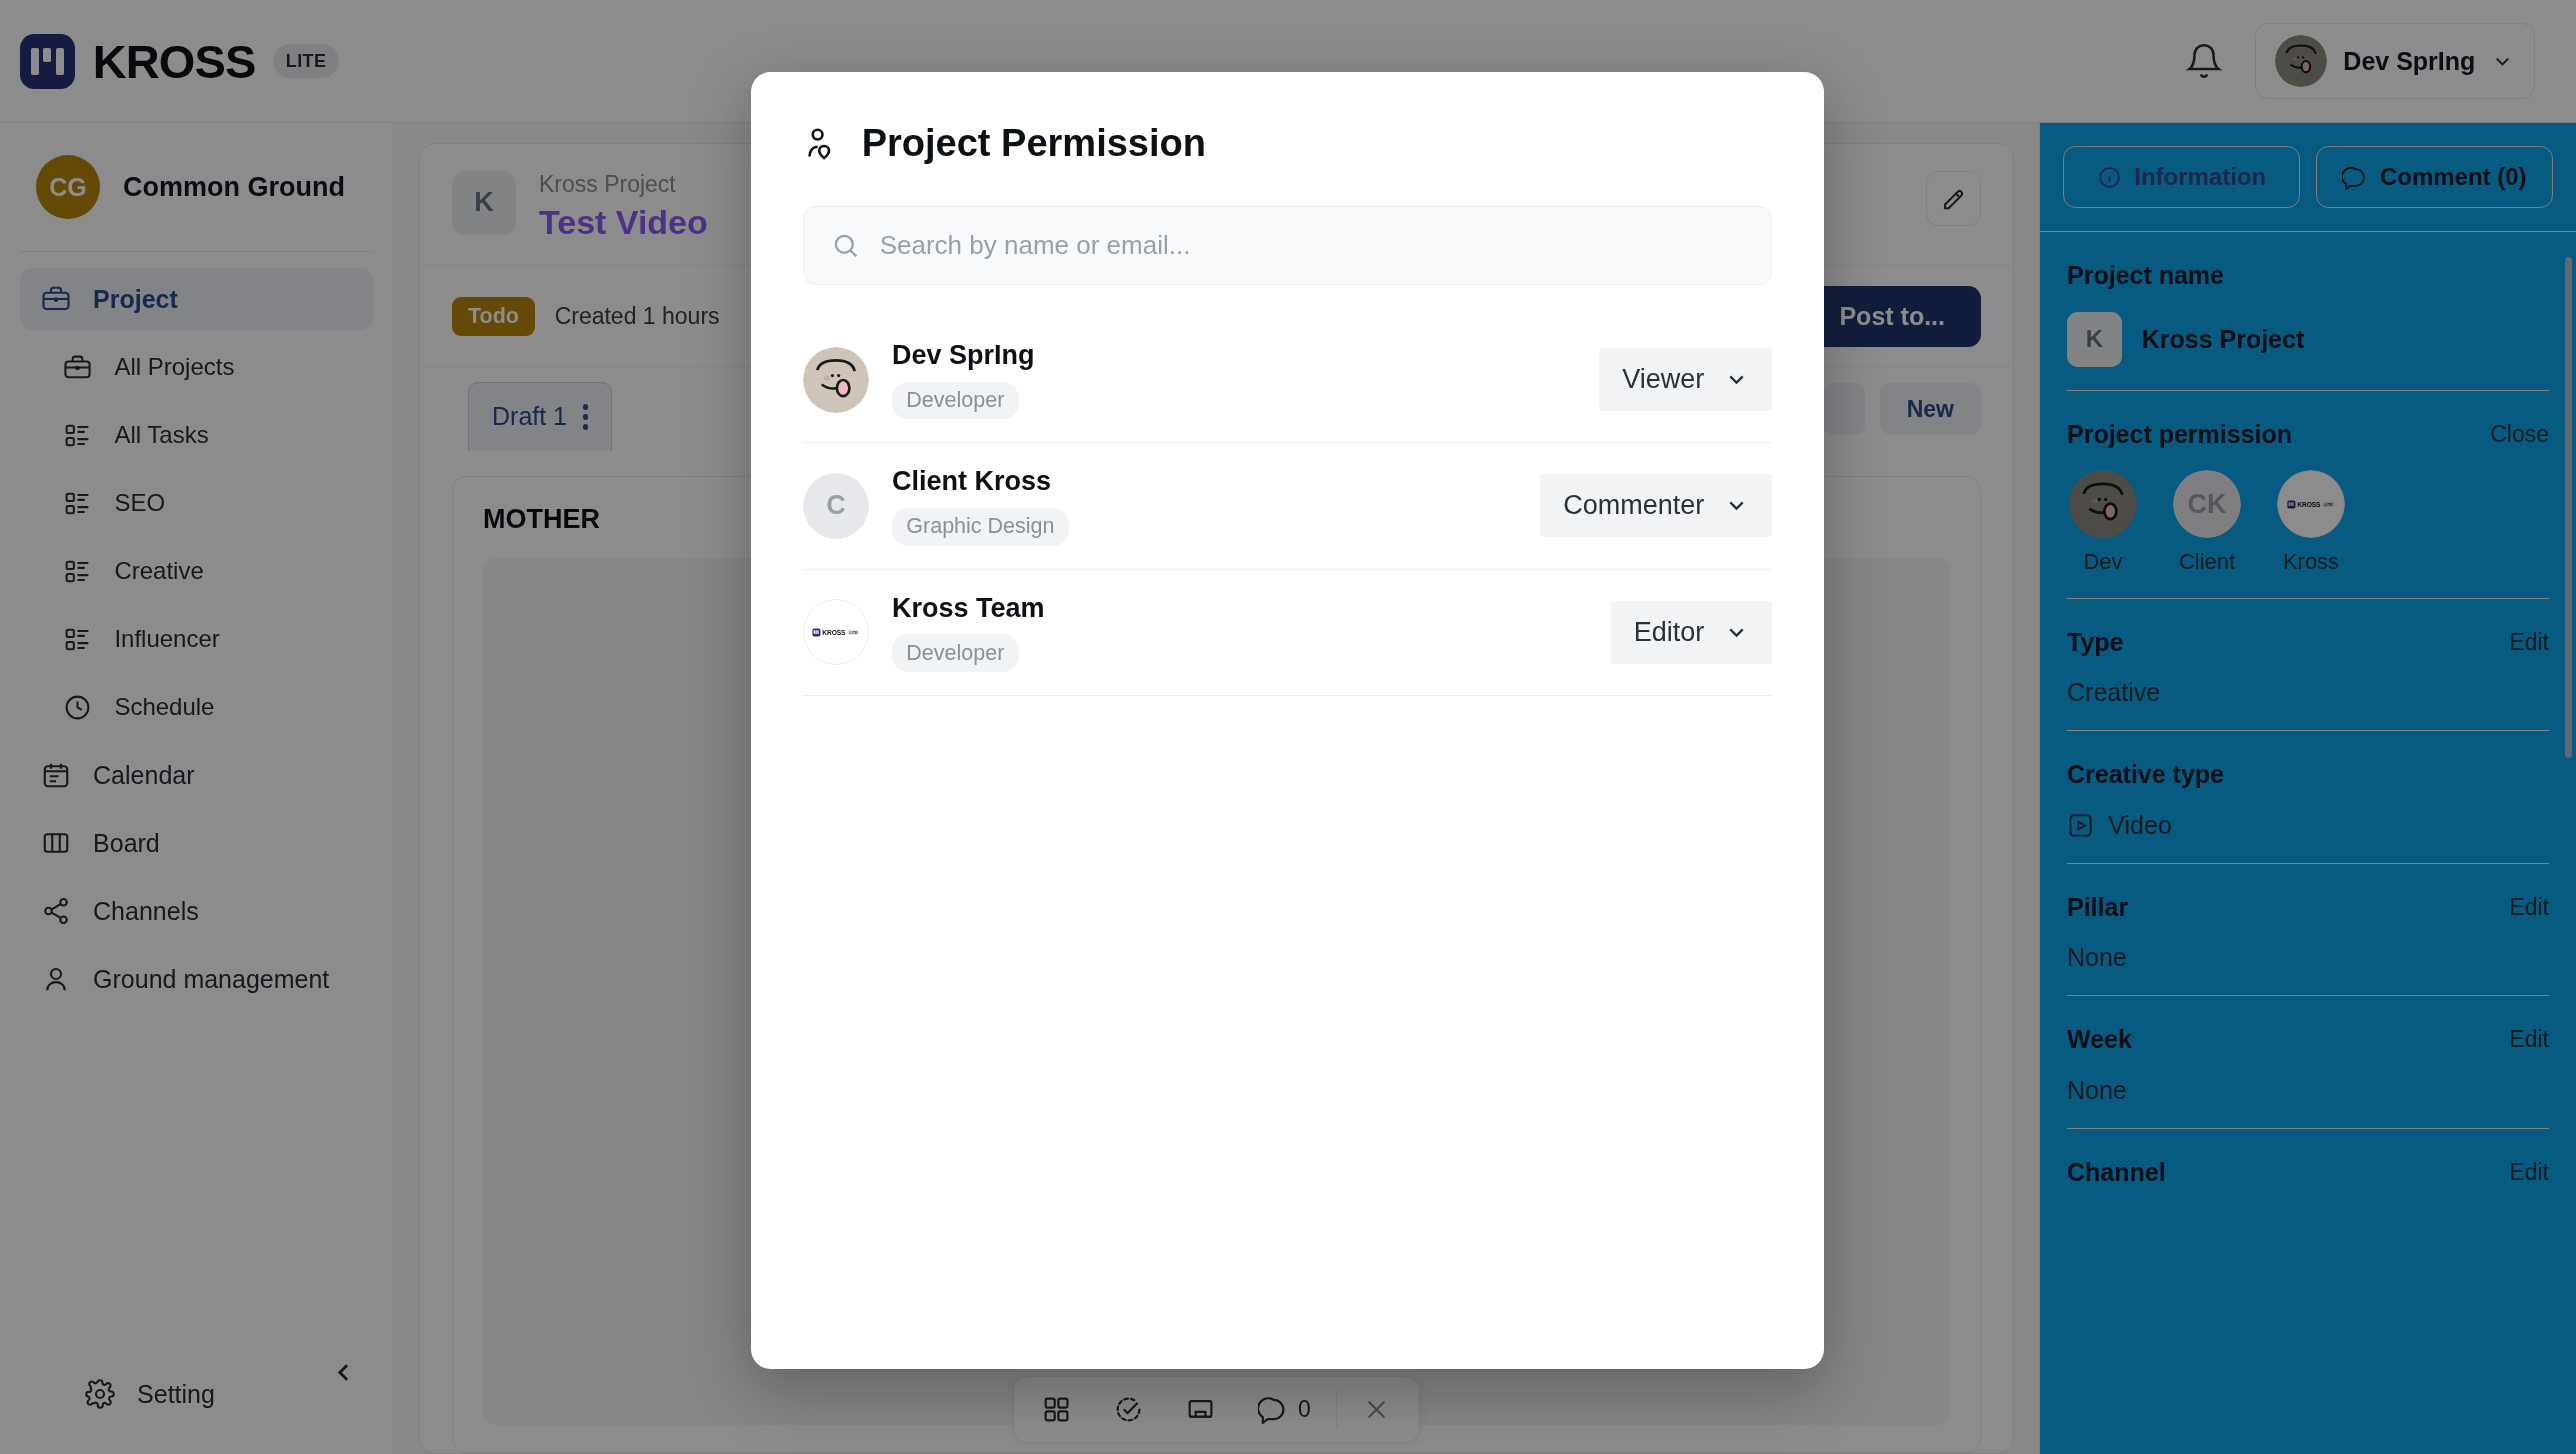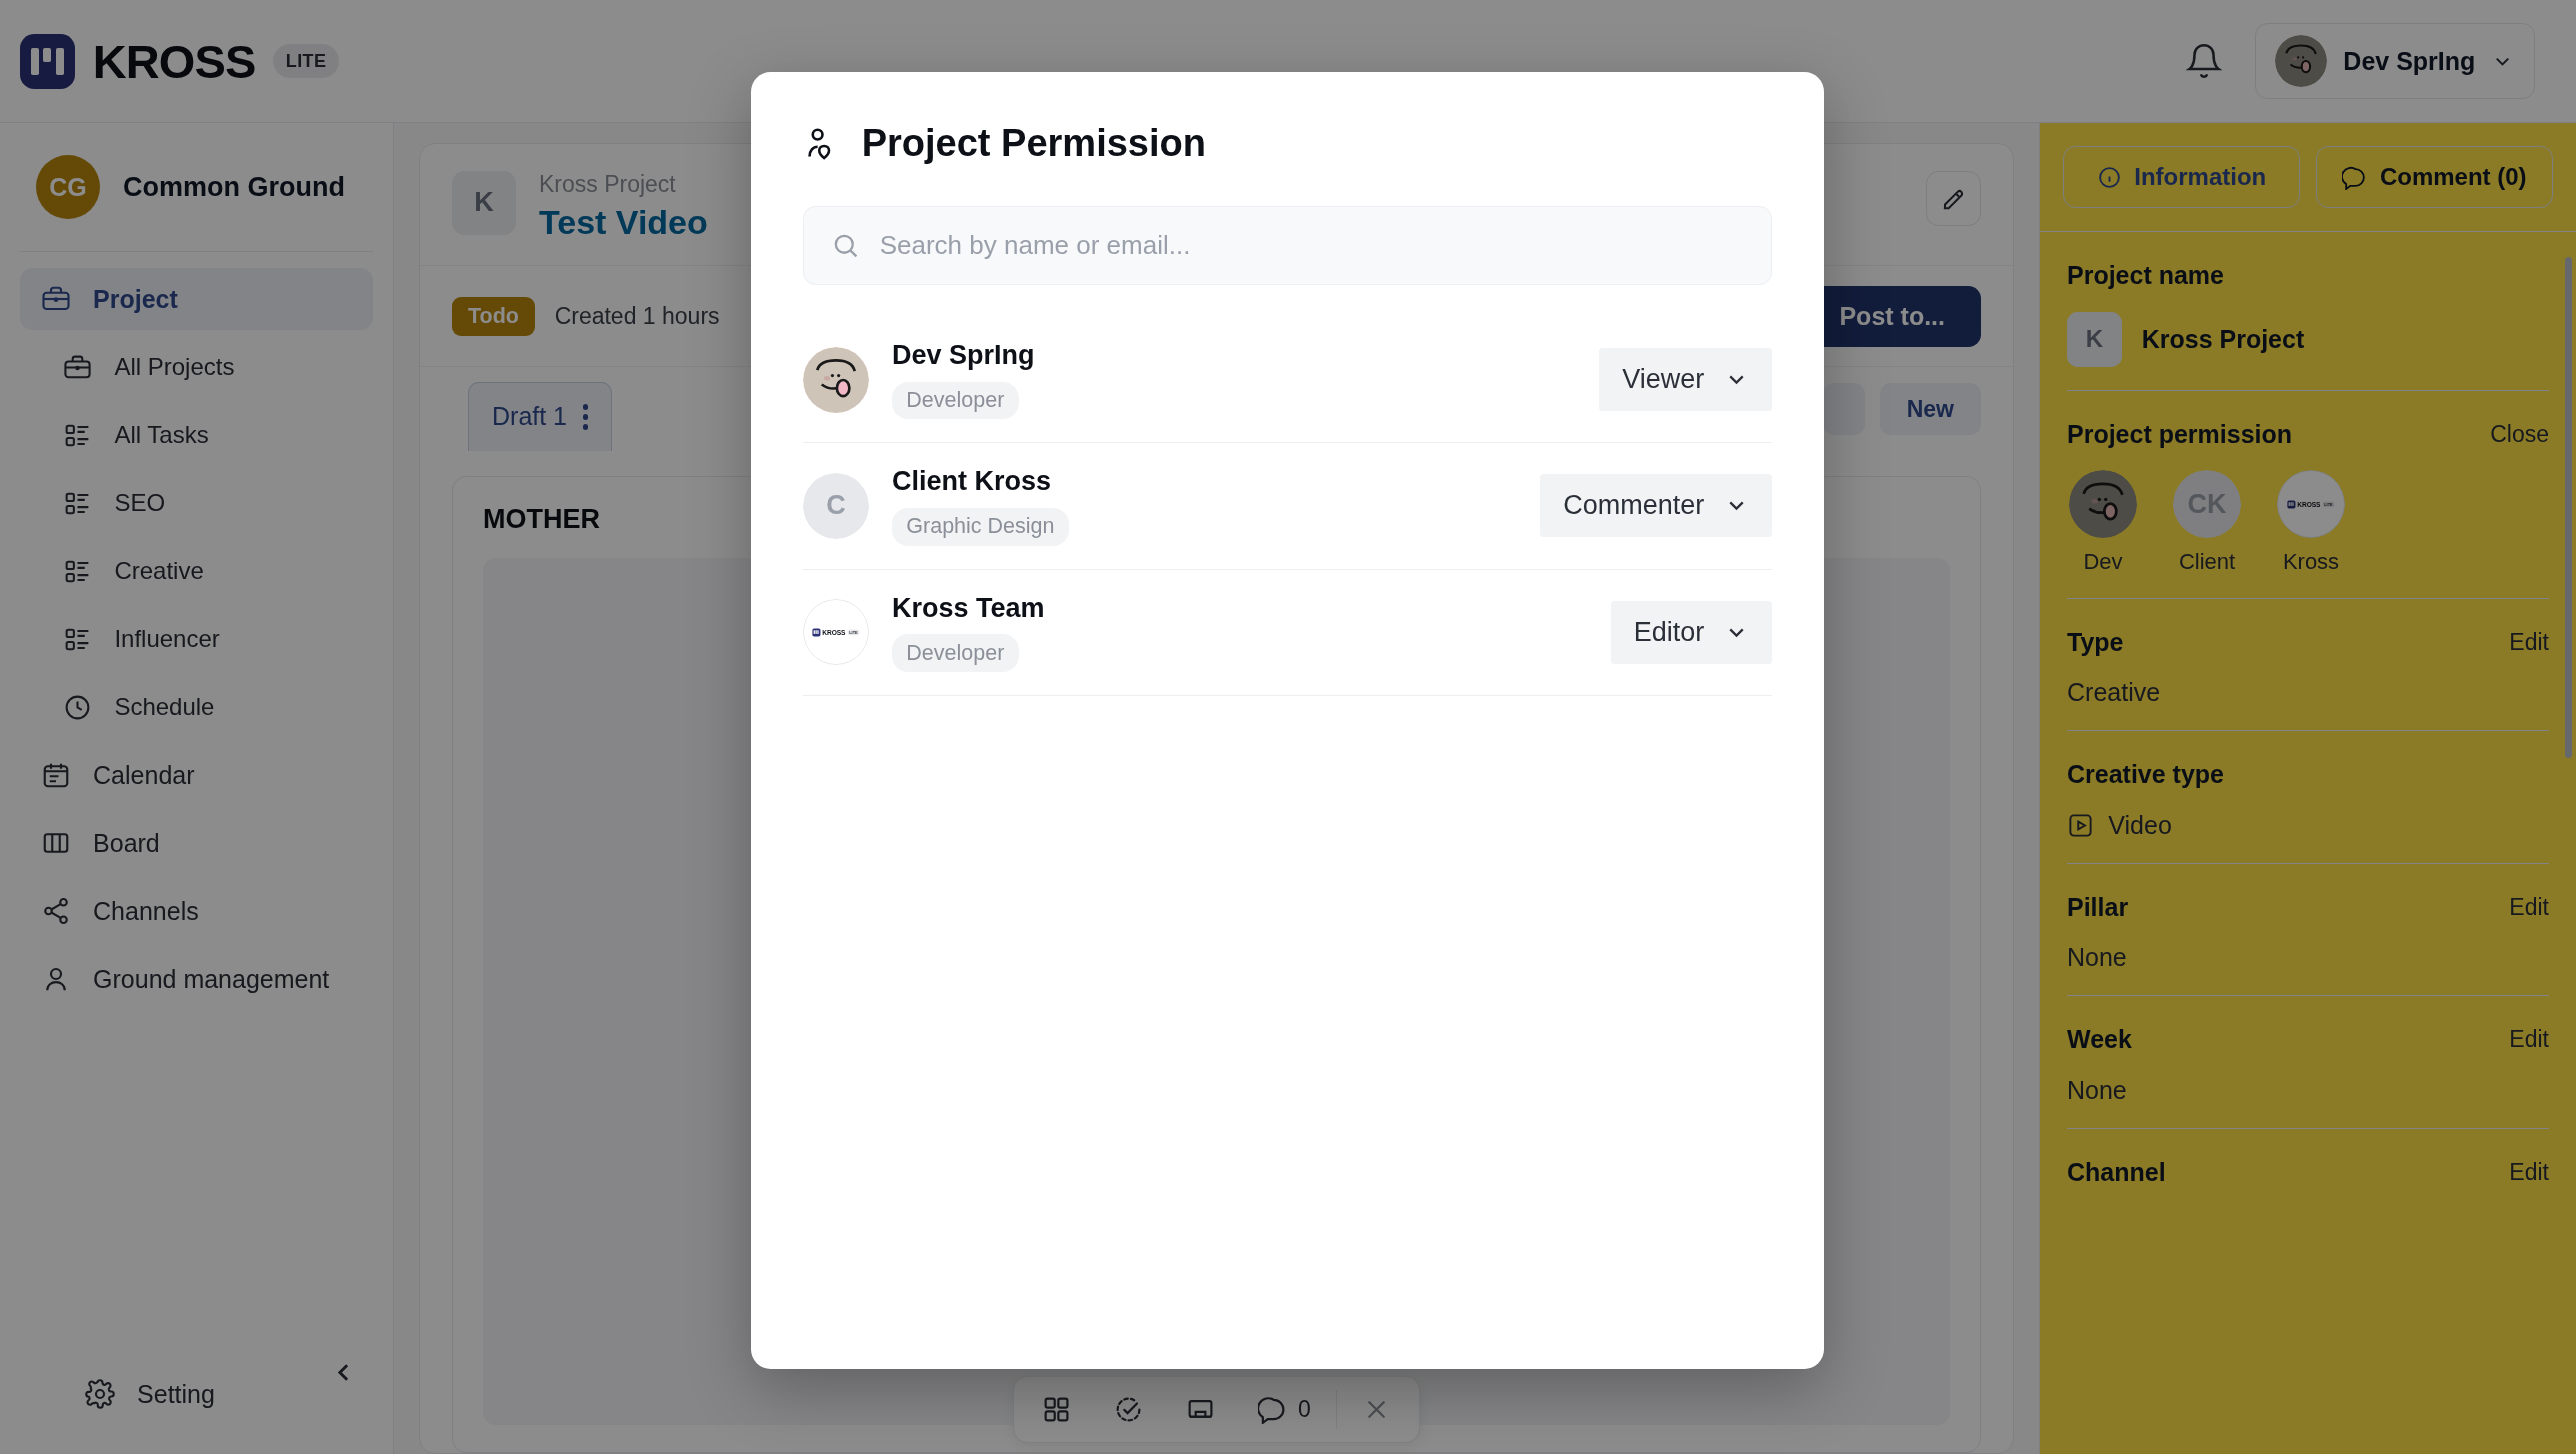--- a/index.html
+++ b/index.html
@@ -84,21 +84,21 @@
     border-radius: 16px; flex:1; display:flex; flex-direction:column; min-height:0;
     overflow:hidden;
   }
   .mc-head { display:flex; align-items:flex-start; justify-content:space-between; padding: 27px 32px 23px; }
   .mc-head-left { display:flex; gap:23px; align-items:flex-start; }
   .proj-sq {
     width:64px;height:64px;border-radius:12.5px;background:#eceef2;color:#6b7280;
     display:flex;align-items:center;justify-content:center;font-size:27px;font-weight:600;
   }
   .proj-parent { font-size:23px; color:#8a8f98; margin-bottom:5.4px; }
-  .proj-title { font-size:34px; font-weight:700; color:#0369a1; }
+  .proj-title { font-size:34px; font-weight:700; color:#8b5cf6; }
   .icon-btn-sq {
     width:55px;height:55px;border:0.9px solid #e4e6eb;border-radius:12.5px;
     display:flex;align-items:center;justify-content:center;
   }
   .mc-meta {
     display:flex;align-items:center;justify-content:space-between;gap:19.7px;
     padding: 19.7px 32px; border-top:0.9px solid #eef0f3;
   }
   .meta-left{display:flex;align-items:center;gap:19.7px;}
   .status-pill {
@@ -146,21 +146,21 @@
     position:absolute; left:50%; transform:translateX(-50%); bottom: 10.7px;
     display:flex;align-items:center;gap:0;
     background:#fff;border:0.9px solid #e8e9ee;border-radius:14.3px;
     padding: 9px 7.2px; box-shadow:0 2.7px 12.5px rgba(0,0,0,.07);
   }
   .tb-item{padding: 9px 21.5px;display:flex;align-items:center;gap:10.7px;font-size:23px;color:#2b2f38;}
   .tb-sep{width:0.9px;height:39px;background:#e8e9ee;margin:0 3.6px;}
 
   
   .rpanel {
-    width: 537px; flex:0 0 537px; background:#fde047;
+    width: 537px; flex:0 0 537px; background:#0ea5e9;
     border-left:0.9px solid #e8e9ee; border-top:0.9px solid #e8e9ee;
     display:flex;flex-direction:column; position:relative;
   }
   .rp-tabs{display:flex;gap:16px;padding: 23px 23px;}
   .rp-tab{
     flex:1;display:flex;align-items:center;justify-content:center;gap:12.5px;
     border:0.9px solid #e4e6eb;border-radius:12.5px;padding:16px 9px;
     font-size:24px;font-weight:700;color:#111827;
   }
   .rp-tab.active{color:#2f4a8b;}

